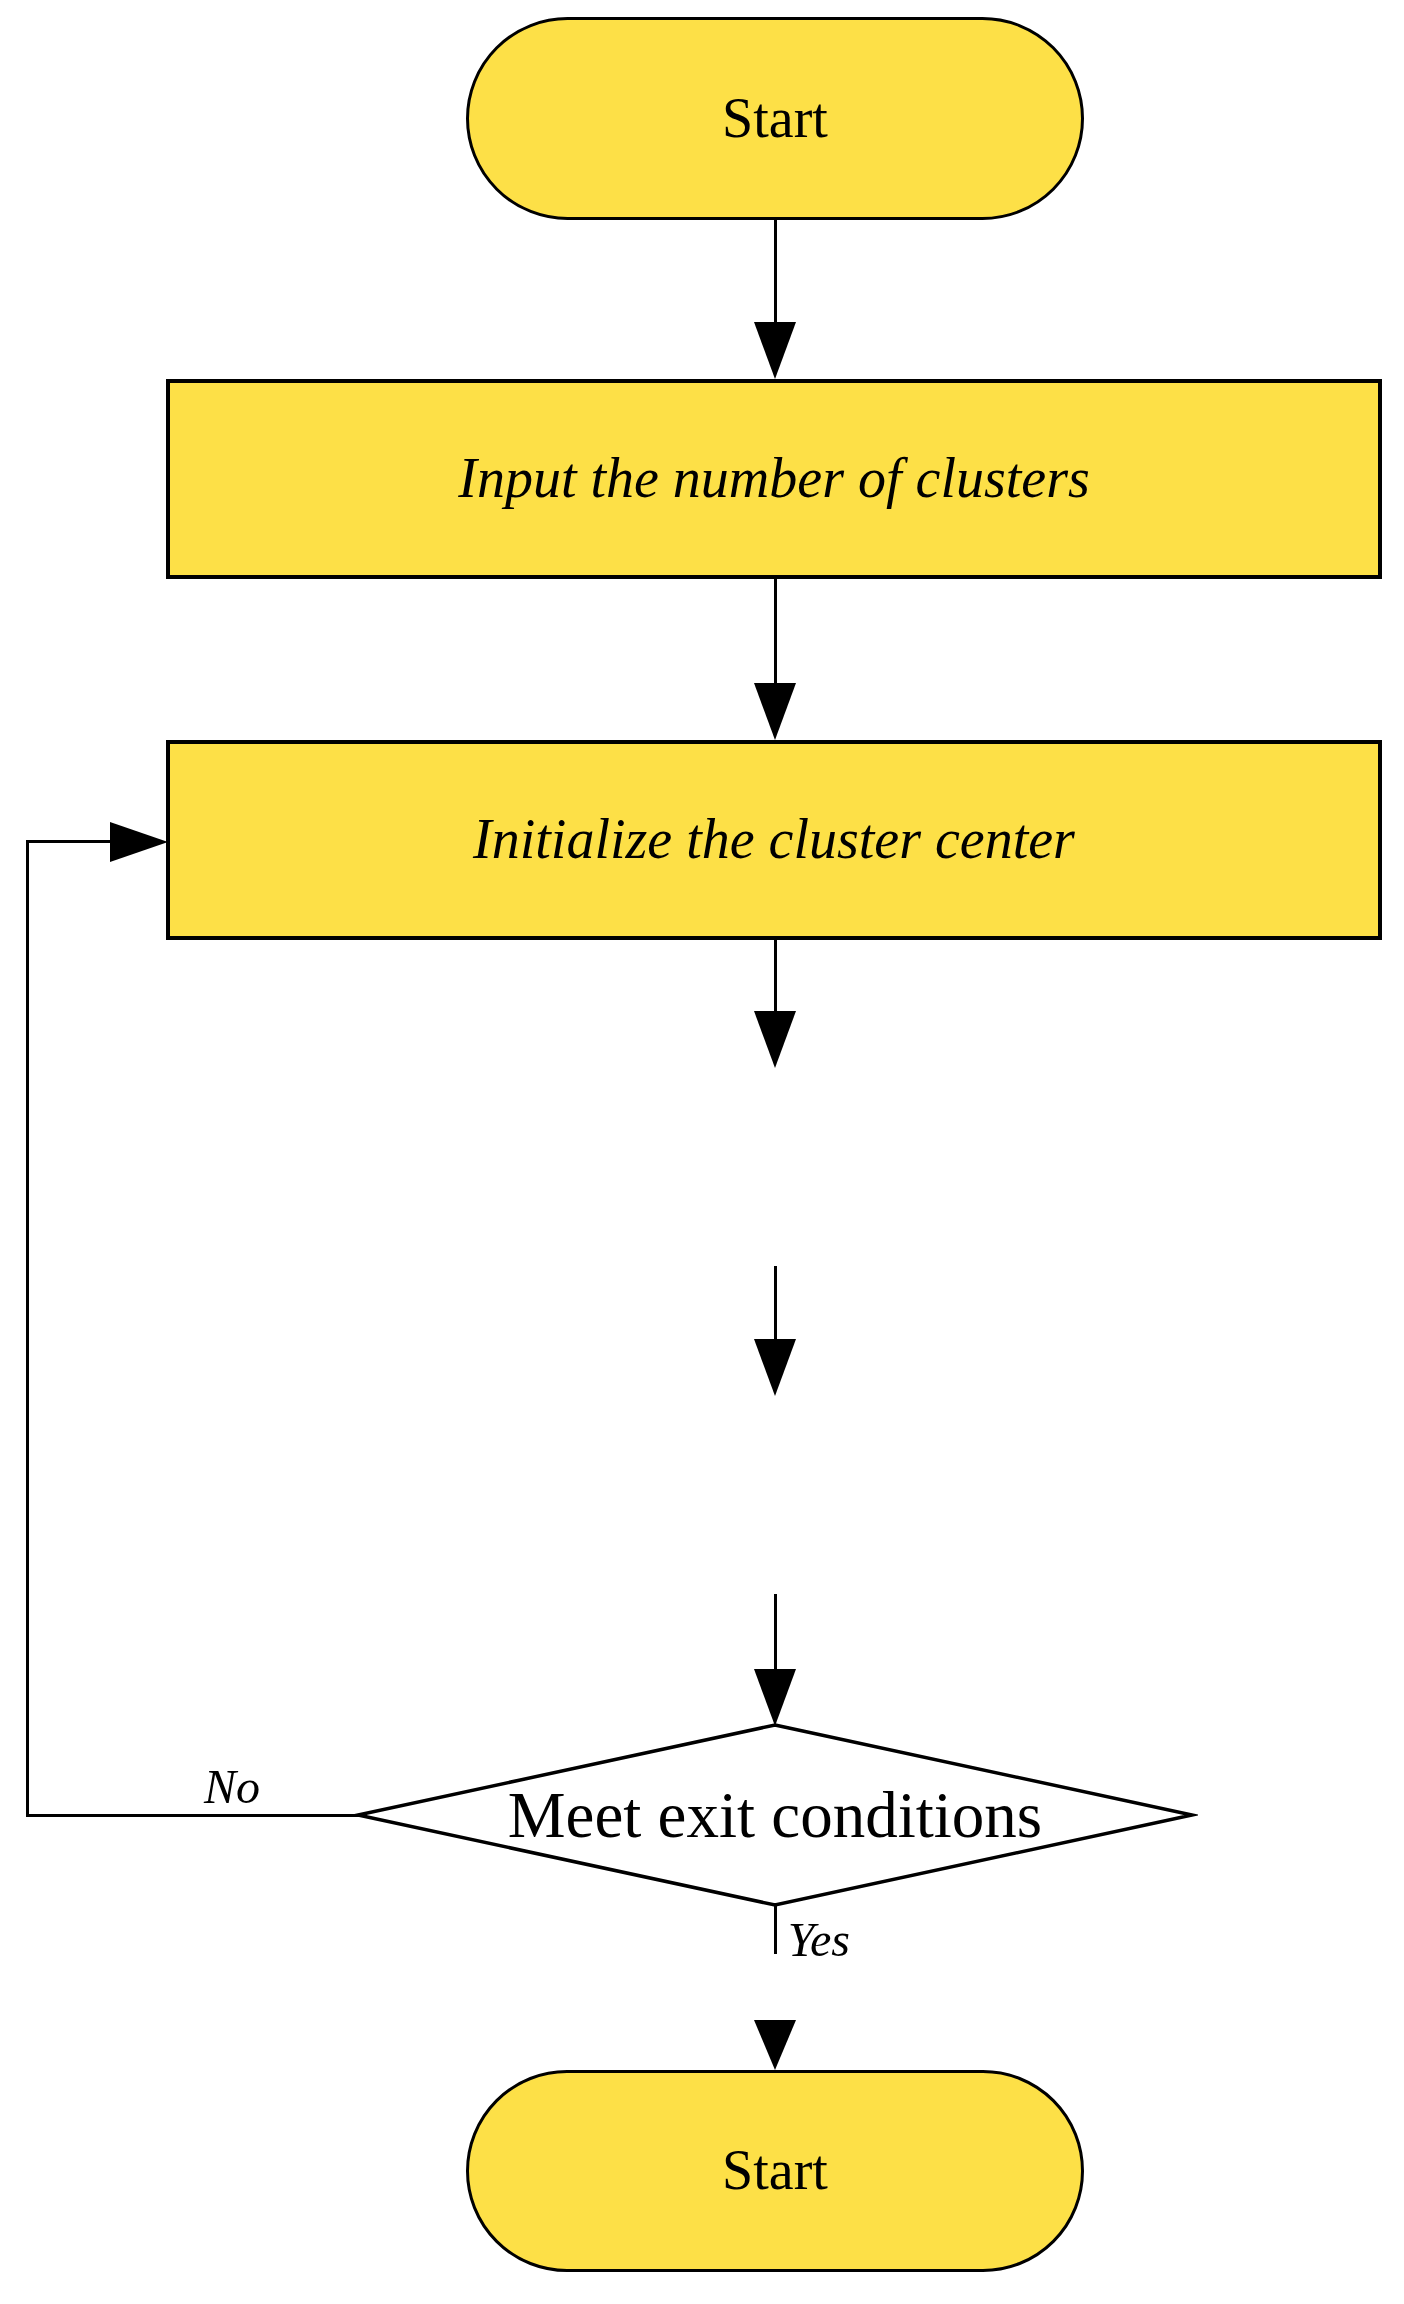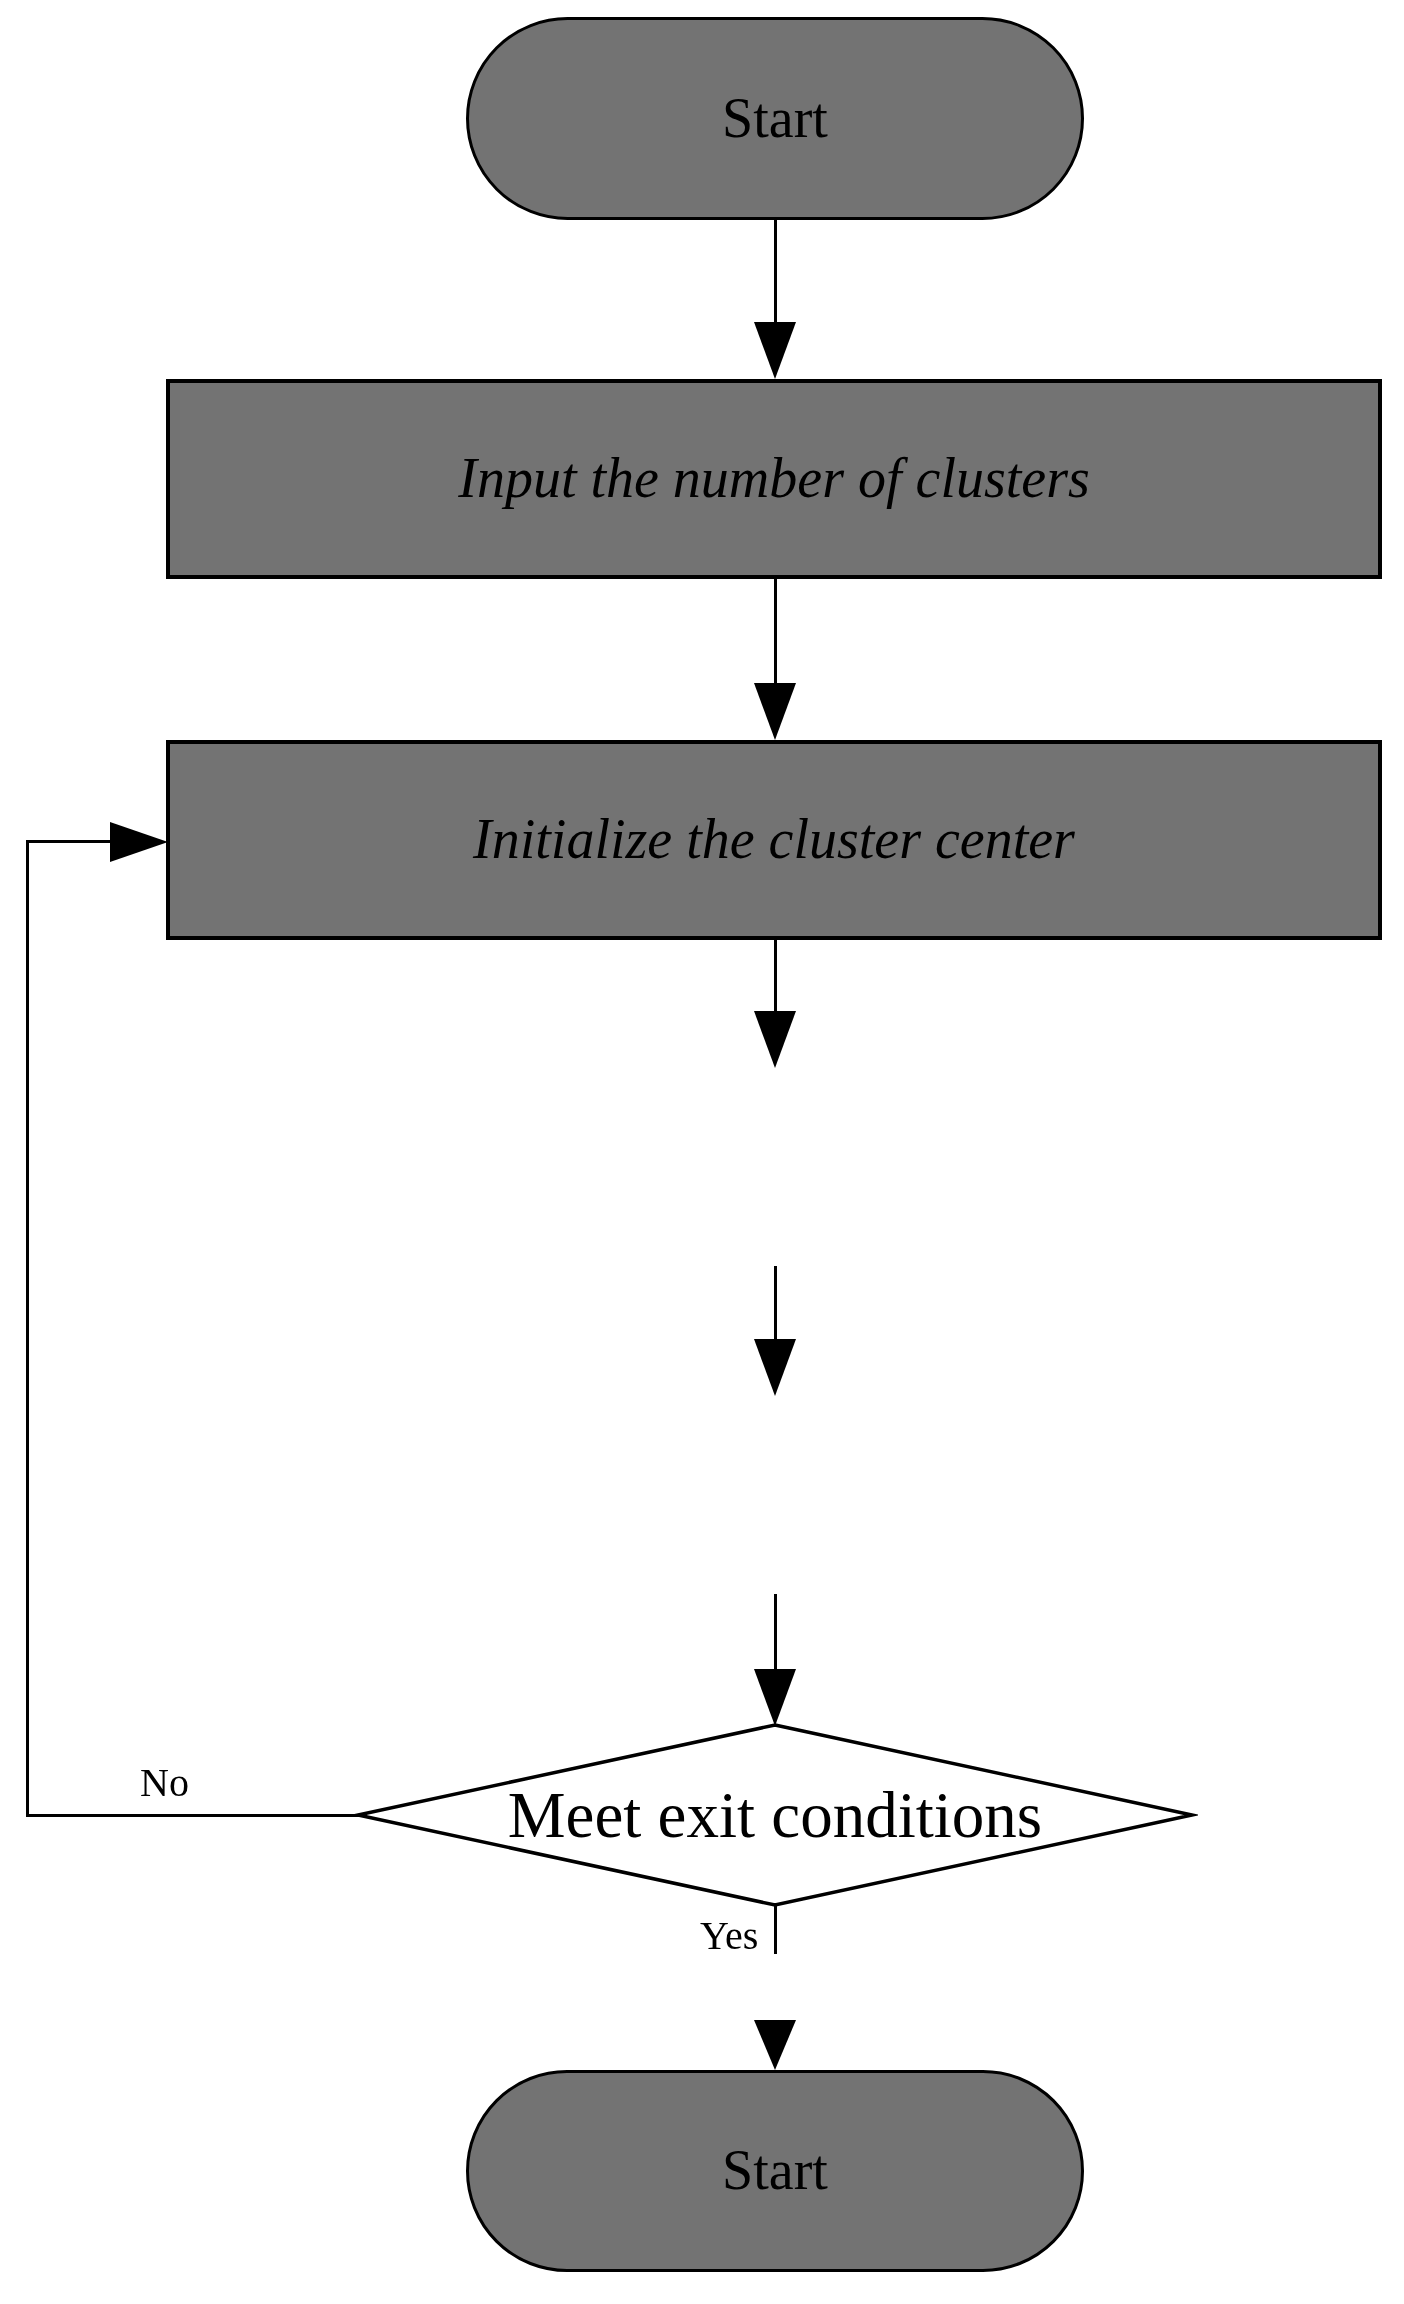--- a/index.html
+++ b/index.html
@@ -3,21 +3,21 @@
 <meta charset="utf-8">
 <title>Flowchart</title>
 <style>
   html,body { margin:0; padding:0; background:#ffffff; }
   .canvas {
     position:relative; width:1404px; height:2304px; background:#ffffff;
     font-family:"Liberation Serif","DejaVu Serif",serif; color:#000;
     overflow:hidden;
   }
   .node {
-    position:absolute; box-sizing:border-box; background:#737373;
+    position:absolute; box-sizing:border-box; background:#fde047;
     display:flex; align-items:center; justify-content:center;
     text-align:center; font-size:56px; line-height:1.1;
   }
   .stadium { border:3px solid #000; border-radius:103px; }
   .rect { border:4px solid #000;font-style:italic; }
   .proc { left:166px; width:1216px; height:200px; }
   .term { left:466px; width:618px; }
   .vshaft { position:absolute; width:3px; background:#000; }
   .hline  { position:absolute; height:3px; background:#000; }
   .head-down {
@@ -30,21 +30,21 @@
     border-top:20px solid transparent; border-bottom:20px solid transparent;
     border-left:58px solid #000;
   }
   .diamond-svg { position:absolute; left:352px; top:1721px; }
   .diamond-label {
     position:absolute; left:358px; top:1726px; width:834px; height:178px;
     display:flex; align-items:center; justify-content:center;
     font-size:65px;
   }
   .edge-label {
-    position:absolute; font-size:40px; line-height:1; text-align:left;
+    position:absolute; font-size:48px; line-height:1; text-align:right;font-style:italic;
   }
   .label-no  { left:140px; top:1763px; width:120px; }
   .label-yes { left:700px; top:1884px; width:150px;margin-top:32px; }
 </style>
 </head>
 <body>
 
 <div class="canvas">
 
   <div class="node stadium term" style="top:17px; height:203px;">

